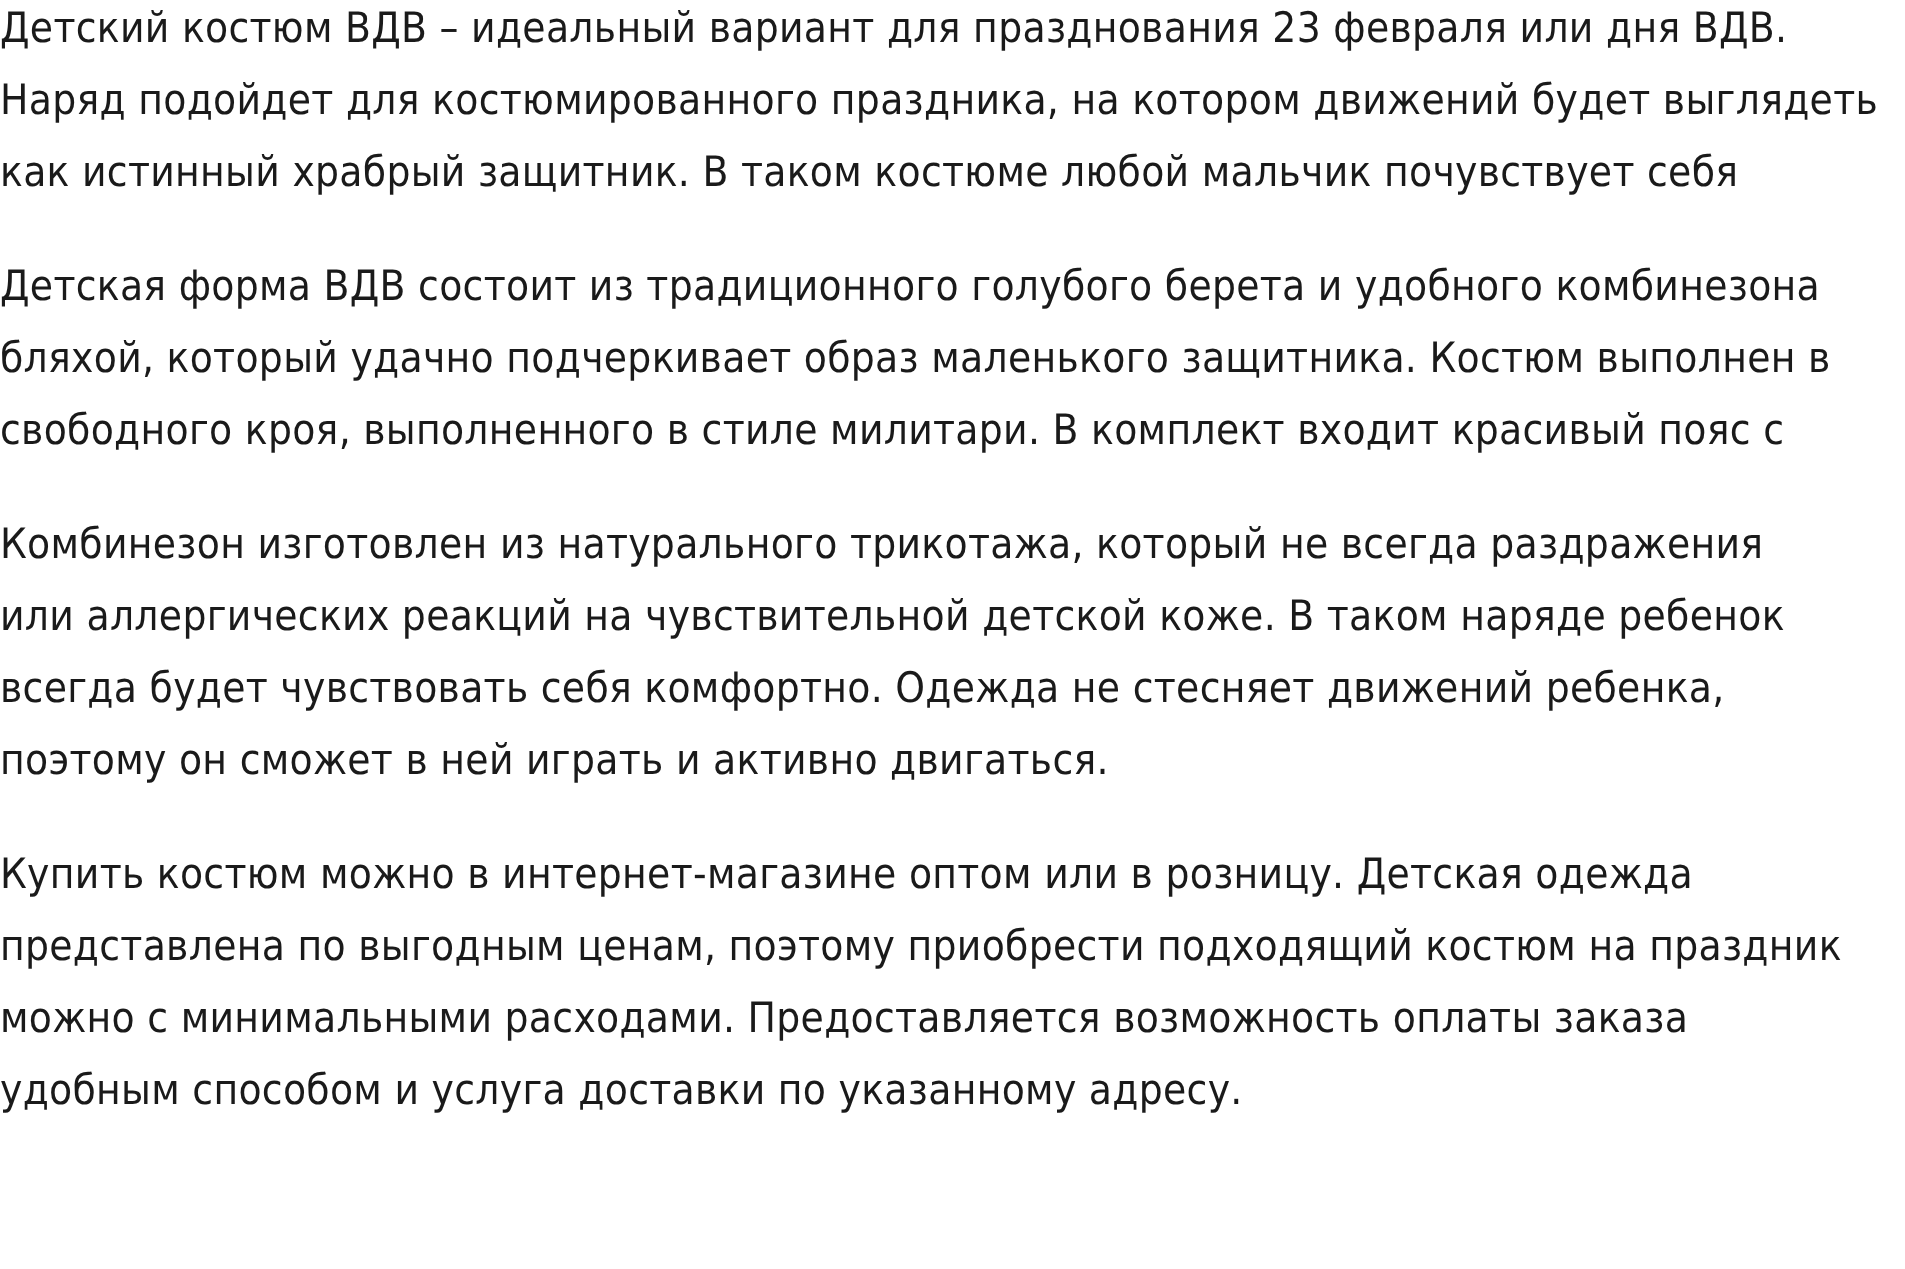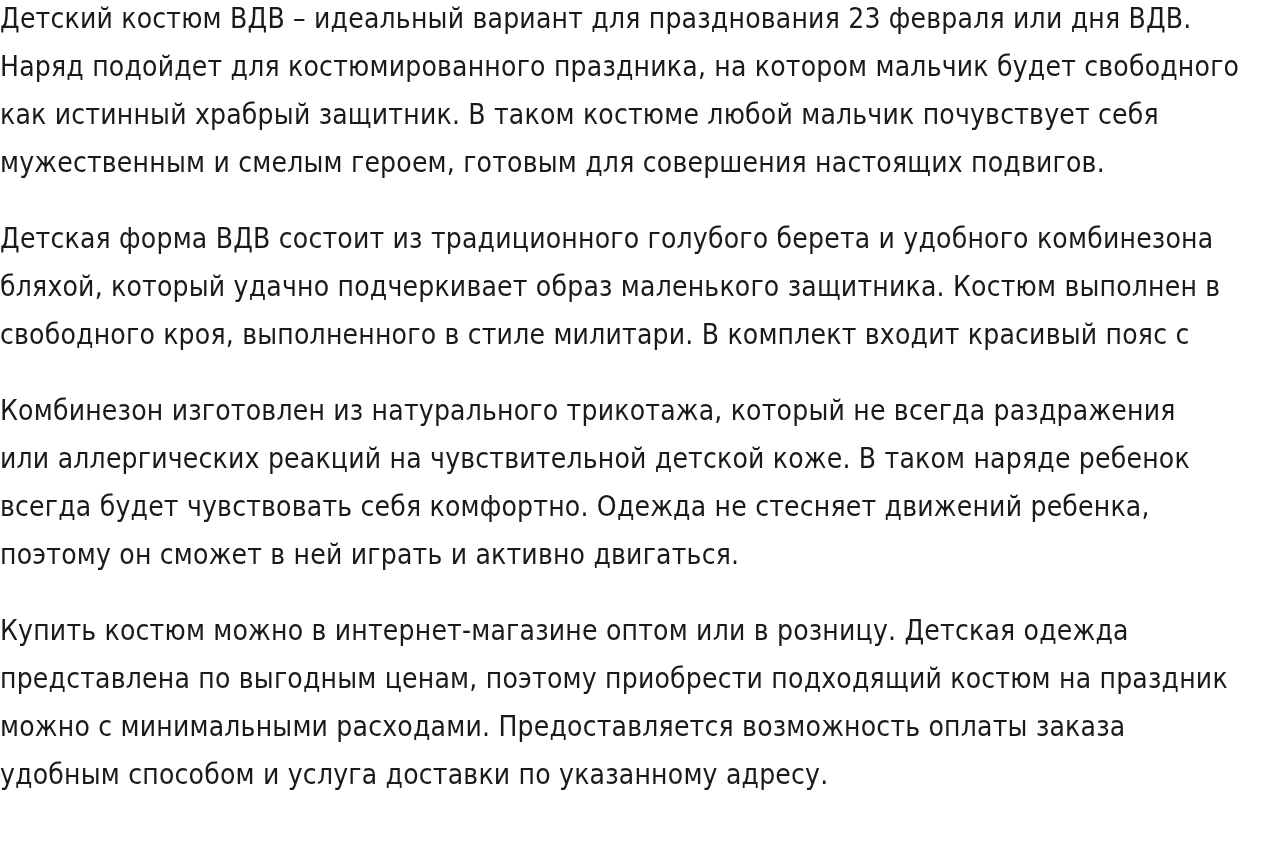--- a/index.html
+++ b/index.html
@@ -31,23 +31,22 @@
     white-space: nowrap;
   }
 </style>
 </head>
 <body style="background: rgb(255, 255, 255);">
 
 <main class="doc" style="color: rgb(26, 26, 26);">
   <div id="paragraph-container">
       <p>
         <span class="line">Детский костюм ВДВ – идеальный вариант для празднования 23 февраля или дня ВДВ.</span>
-        <span class="line">Наряд подойдет для костюмированного праздника, на котором мальчик будет свободного</span>
+        <span class="line">Наряд подойдет для костюмированного праздника, на котором движений будет выглядеть</span>
         <span class="line">как истинный храбрый защитник. В таком костюме любой мальчик почувствует себя</span>
-        <span class="line">мужественным и смелым героем, готовым для совершения настоящих подвигов.</span>
       </p>
       <p>
         <span class="line">Детская форма ВДВ состоит из традиционного голубого берета и удобного комбинезона</span>
         <span class="line">бляхой, который удачно подчеркивает образ маленького защитника. Костюм выполнен в</span>
         <span class="line">свободного кроя, выполненного в стиле милитари. В комплект входит красивый пояс с</span>
       </p>
       <p>
         <span class="line">Комбинезон изготовлен из натурального трикотажа, который не всегда раздражения</span>
         <span class="line">или аллергических реакций на чувствительной детской коже. В таком наряде ребенок</span>
         <span class="line">всегда будет чувствовать себя комфортно. Одежда не стесняет движений ребенка,</span>

